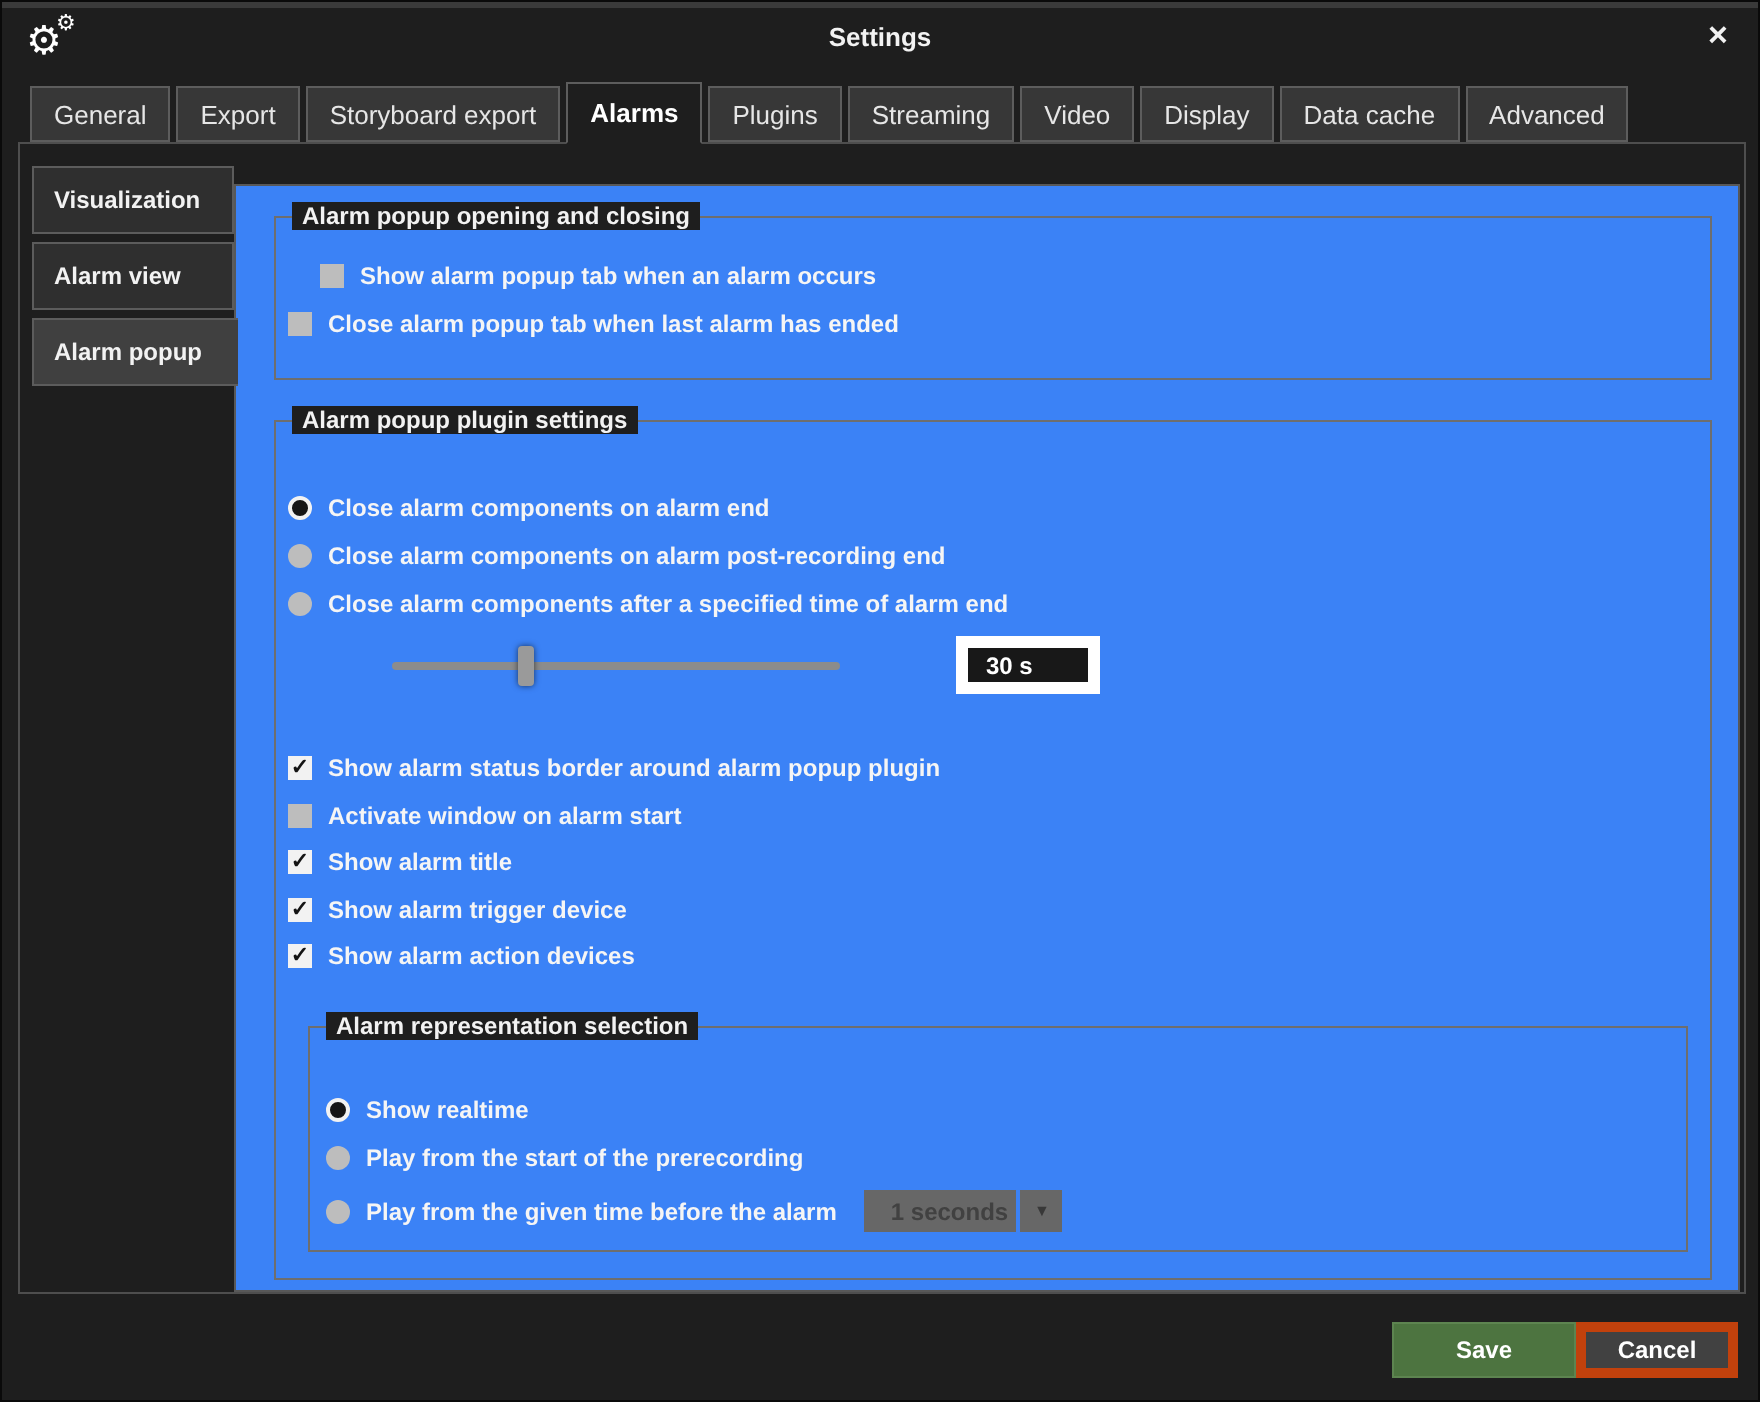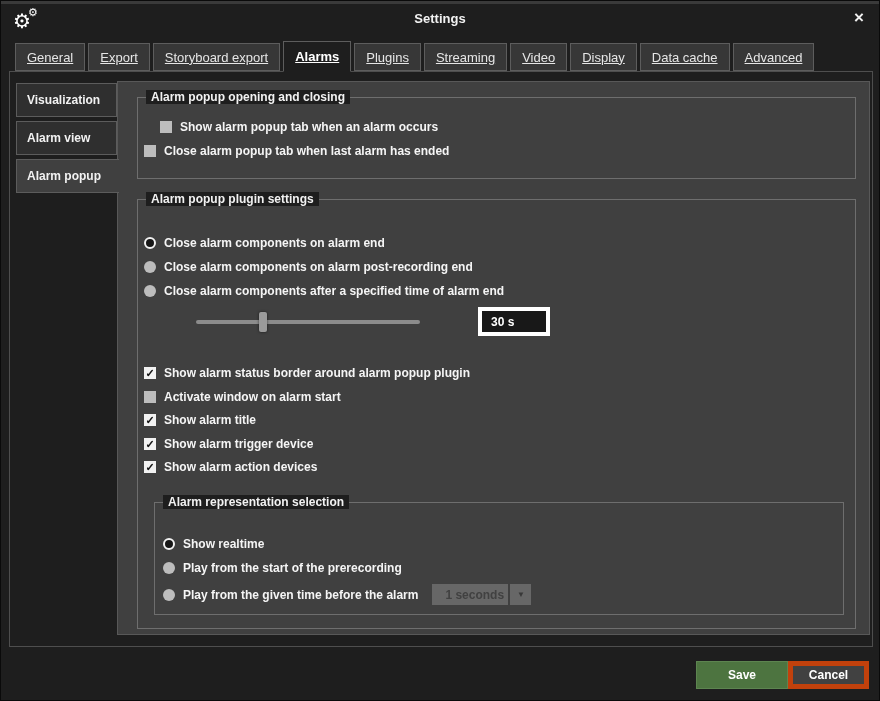--- a/index.html
+++ b/index.html
@@ -11,33 +11,33 @@
   
   .titlebar { position:absolute; top:3px; left:0; width:100%; height:35px; }
   .gear-wrap { position:absolute; left:12px; top:4px; width:30px; height:28px; }
   .gear-big { position:absolute; left:0; top:3px; font-size:20px; color:#ffffff; line-height:20px; }
   .gear-small { position:absolute; left:15px; top:-1px; font-size:11px; color:#ffffff; line-height:11px; }
   .win-title { position:absolute; top:7px; left:0; width:100%; text-align:center; font-size:13px; font-weight:bold; color:#f2f2f2; }
   .close-btn { position:absolute; right:8px; top:2px; width:24px; height:24px; text-align:center; font-size:17px; font-weight:bold; color:#f2f2f2; line-height:24px; cursor:pointer; }
 
   
   .tabbar { position:absolute; top:42px; left:14px; display:flex; gap:3px; z-index:3; }
-  .tab { height:28px; padding:12px 11px; display:flex; align-items:center; background:#373737; border:1px solid #5d5d5d; border-bottom:1px solid #5d5d5d; font-size:13px; color:#e6e6e6; cursor:pointer;text-decoration:underline; }
+  .tab { height:28px; padding:12px 11px; display:flex; align-items:center; background:#373737; border:1px solid #5d5d5d; border-bottom:1px solid #5d5d5d; font-size:13px; color:#e6e6e6; cursor:pointer; }
   .tab.active { background:#1e1e1e; border-bottom-color:#1e1e1e; font-weight:bold; color:#ffffff; height:31px; margin-top:-2px; }
 
   
   .outer-panel { position:absolute; left:8px; top:70px; width:864px; height:576px; border:1px solid #4e4e4e; background:#1e1e1e; }
 
   
   .side-tabs { position:absolute; left:6px; top:11px; width:102px; z-index:2; }
   .side-tab { width:101px; height:34px; margin-bottom:4px; display:flex; align-items:center; padding-left:10px; background:#2f2f2f; border:1px solid #5c5c5c; font-size:12px; font-weight:bold; color:#f2f2f2; cursor:pointer; }
   .side-tab.active { background:#404040; border-right:none; width:103px; }
 
   
-  .main-panel { position:absolute; left:107px; top:9px; width:753px; height:554px; border:1px solid #585858; background:#404040; }
+  .main-panel { position:absolute; left:107px; top:20px; width:753px; height:554px; border:1px solid #585858; background:#3b82f6; }
 
   
   .groupbox { position:absolute; border:1px solid #6e6e6e; }
   .groupbox > .gb-title { position:absolute; top:-8px; left:8px; background:#1e1e1e; padding:0 5px; font-size:12px; font-weight:bold; color:#f2f2f2; white-space:nowrap; }
   .gb1 { left:19px; top:15px; width:719px; height:82px; }
   .gb2 { left:19px; top:117px; width:719px; height:430px; }
   .gb-inner { left:16px; top:302px; width:690px; height:113px; }
 
   
   .ctl-row { position:absolute; display:flex; align-items:center; gap:8px; white-space:nowrap; }
@@ -46,21 +46,21 @@
   .cb.unchecked { background:#bdbdbd; }
   .cb.checked { background:#f2f2f2; color:#141414; font-size:11px; font-weight:bold; line-height:12px; }
   .radio { width:12px; height:12px; flex:0 0 12px; border-radius:50%; }
   .radio.off { background:#bdbdbd; }
   .radio.on { background:#161616; border:2px solid #f2f2f2; }
 
   
   .slider-row { position:absolute; left:52px; top:107px; width:450px; height:30px; }
   .slider-track { position:absolute; left:6px; top:13px; width:224px; height:4px; background:#8c8c8c; border-radius:2px; }
   .slider-thumb { position:absolute; top:-8px; width:8px; height:20px; background:#9a9a9a; border-radius:2px; box-shadow:0 0 3px rgba(0,0,0,.6); }
-  .valbox { position:absolute; left:288px; top:0px; width:72px; height:29px; background:#181818; border:4px solid #ffffff; display:flex; align-items:center; padding-left:9px; font-size:12px; font-weight:bold; color:#ffffff; }
+  .valbox { position:absolute; left:288px; top:0px; width:72px; height:29px; background:#181818; border:6px solid #ffffff; display:flex; align-items:center; padding-left:9px; font-size:12px; font-weight:bold; color:#ffffff; }
 
   
   .dd { display:inline-flex; margin-left:6px; vertical-align:middle; }
   .dd-field { width:76px; height:21px; background:#676767; color:#414141; font-size:12px; font-weight:bold; display:flex; align-items:center; padding-left:13px; }
   .dd-btn { width:21px; height:21px; margin-left:2px; background:#676767; color:#383838; font-size:8px; display:flex; align-items:center; justify-content:center; }
 
   
   .footer { position:absolute; left:0; top:646px; width:880px; height:55px; background:#1e1e1e; display:flex; align-items:center; justify-content:flex-end; padding-right:12px; }
   .btn { height:28px; display:flex; align-items:center; justify-content:center; font-size:12px; font-weight:bold; color:#ffffff; cursor:pointer; }
   .btn-save { width:92px; background:#4d7440; border:1px solid #5d8450; }

